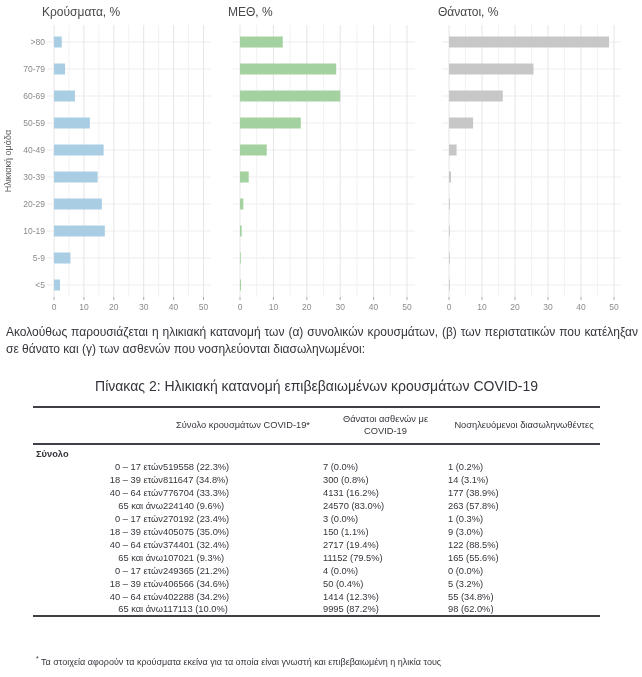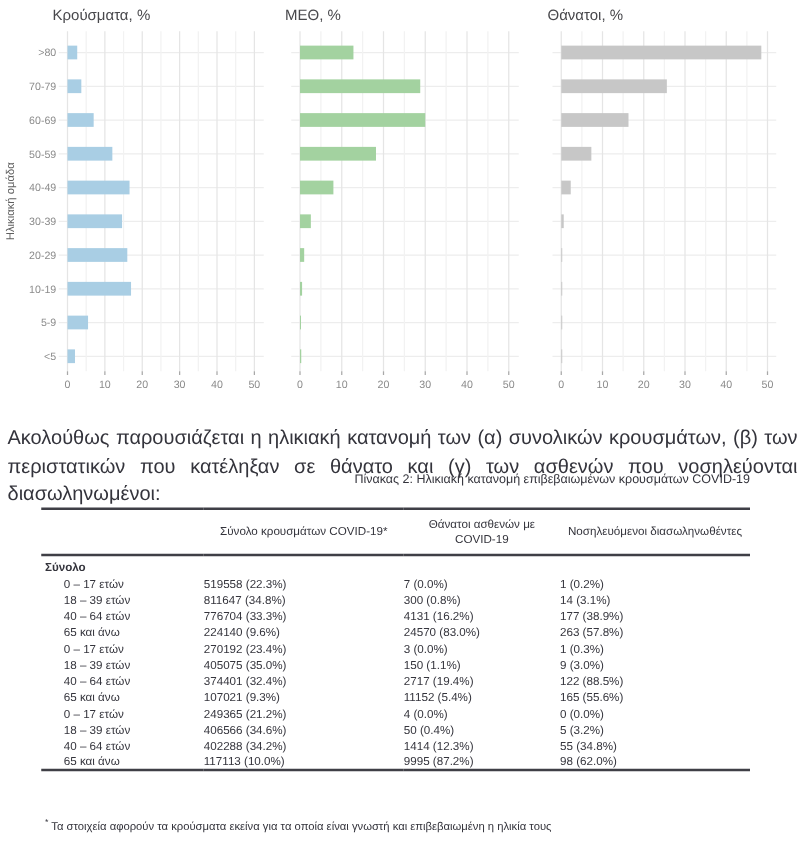--- a/index.html
+++ b/index.html
@@ -7,44 +7,44 @@
   .page {
     position:relative; width:642px; height:677px; background:#ffffff;
     font-family:"Liberation Sans", sans-serif; color:#34343c; overflow:hidden;
   }
   svg { position:absolute; top:0; left:0; }
   .ctitle { font-family:"Liberation Sans",sans-serif; font-size:12px; fill:#48484c; }
   .tick   { font-family:"Liberation Sans",sans-serif; font-size:8.5px; fill:#8b8b8b; }
   .ylab   { font-family:"Liberation Sans",sans-serif; font-size:9px; fill:#5f5f5f; }
 
   .intro {
-    position:absolute; top:340px; left:6px; width:632px;
-    font-size:16px; line-height:1.42; color:#34343c; text-align:justify;
+    position:absolute; top:324px; left:6px; width:632px;
+    font-size:12px; line-height:1.42; color:#34343c; text-align:justify;
   }
   .table-title {
     position:absolute; top:378px; left:33px; width:567px;
-    text-align:right; font-size:10px; color:#34343c;
+    text-align:center; font-size:14px; color:#34343c;
   }
   table.data-table {
     position:absolute; top:406px; left:33px; width:567px;
     border-collapse:collapse; table-layout:fixed;
   }
   table.data-table col.c1 { width:130px; }
   table.data-table col.c2 { width:160px; }
   table.data-table col.c3 { width:125px; }
   table.data-table col.c4 { width:152px; }
   table.data-table thead th {
     border-top:2px solid #3f3f46; border-bottom:2px solid #3f3f46;
     font-weight:normal; font-size:9.3px; line-height:1.3;
     padding:5px 6px 6px; text-align:center; color:#34343c; vertical-align:middle;
   }
   table.data-table td { font-size:9.3px; color:#34343c; vertical-align:middle; }
   tr.section-row td { font-weight:bold; padding:4px 0 1px 3px; height:15px; }
   tr.data-row td { height:13px; padding:0; }
-  tr.data-row td.lbl { padding-left:18px; text-align:left; }
+  tr.data-row td.lbl { padding-left:18px; text-align:right; }
   td.val { }
   tr.last-row td { border-bottom:2px solid #3f3f46; }
   .footnote {
     position:absolute; top:655px; left:36px; font-size:9px; color:#34343c;
   }
   .footnote sup { font-size:7px; }
 </style>
 </head>
 <body>
 
@@ -263,21 +263,21 @@
       </tr>
       <tr class="data-row">
         <td class="lbl">40 – 64 ετών</td>
         <td class="val">374401 (32.4%)</td>
         <td class="val">2717 (19.4%)</td>
         <td class="val">122 (88.5%)</td>
       </tr>
       <tr class="data-row">
         <td class="lbl">65 και άνω</td>
         <td class="val">107021 (9.3%)</td>
-        <td class="val">11152 (5.4%)</td>
+        <td class="val">11152 (79.5%)</td>
         <td class="val">165 (55.6%)</td>
       </tr>
       <tr class="data-row">
         <td class="lbl">0 – 17 ετών</td>
         <td class="val">249365 (21.2%)</td>
         <td class="val">4 (0.0%)</td>
         <td class="val">0 (0.0%)</td>
       </tr>
       <tr class="data-row">
         <td class="lbl">18 – 39 ετών</td>

